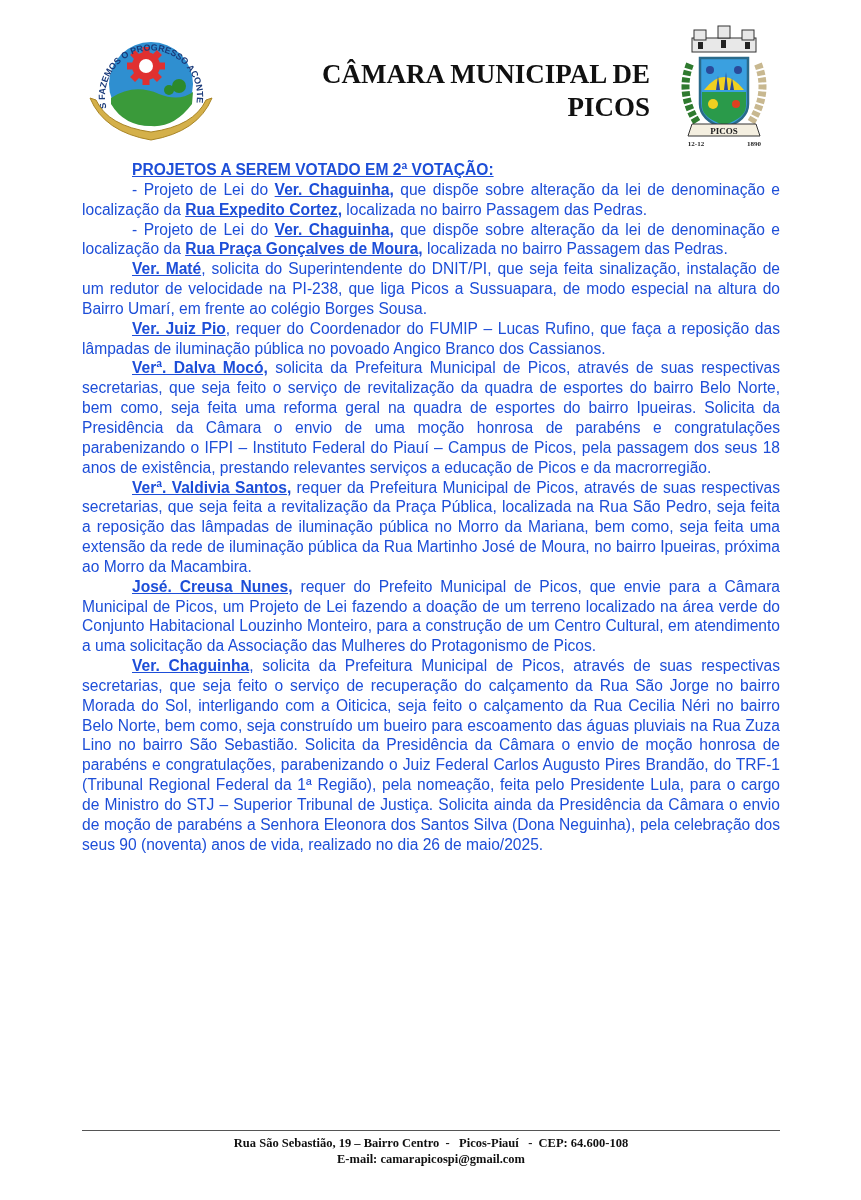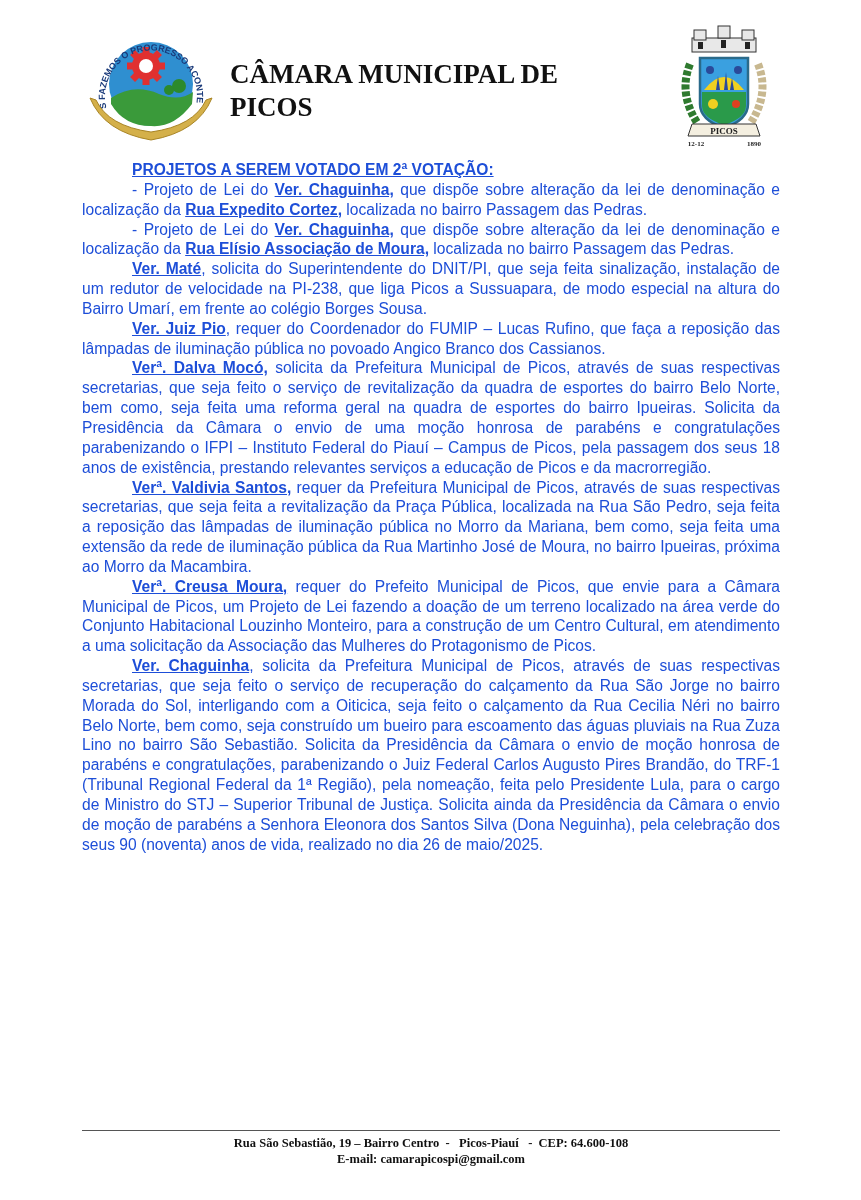--- a/index.html
+++ b/index.html
@@ -1,20 +1,20 @@
 <!DOCTYPE html>
 <html><head>
 <meta charset="utf-8">
 <style>
   html, body { margin: 0; padding: 0; background: #ffffff; }
   body { width: 861px; height: 1200px; position: relative; overflow: hidden; color: #111; }
   .header { position: absolute; top: 22px; left: 0; width: 861px; height: 130px; }
   .logo-left { position: absolute; left: 84px; top: 6px; width: 134px; height: 118px; }
   .logo-right { position: absolute; left: 668px; top: 2px; width: 112px; height: 126px; }
-  .title { position: absolute; left: 230px; top: 36px; width: 420px; text-align: left;
+  .title { position: absolute; left: 230px; top: 36px; width: 420px; text-align: right;
     font-family: "Liberation Serif", serif; font-weight: bold; font-size: 27px; line-height: 33px; color: #111; }
   .content { position: absolute; left: 82px; top: 160px; width: 698px;
     font-family: "Liberation Sans", sans-serif; font-size: 15.6px; line-height: 19.85px; color: #1d4ed8; }
   .content p { margin: 0; text-align: justify; text-indent: 50px; }
   .section-title { font-weight: bold; text-decoration: underline; }
   .st1 { padding-left: 50px; }
   .st2 { text-align: center; margin-bottom: 19px !important; }
   .ref { font-weight: bold; text-decoration: underline; }
   .footer { position: absolute; left: 82px; top: 1130px; width: 698px; text-align: center;
     font-family: "Liberation Serif", serif; font-weight: bold; font-size: 12.5px; line-height: 16px; }
@@ -83,28 +83,28 @@
     <text x="28" y="122" text-anchor="middle" font-family="Liberation Serif, serif" font-size="7" font-weight="bold" fill="#222">12-12</text>
     <text x="86" y="122" text-anchor="middle" font-family="Liberation Serif, serif" font-size="7" font-weight="bold" fill="#222">1890</text>
   </svg>
 </div>
 
 <div class="content">
   <p class="section-title st1" style="text-indent:0">PROJETOS A SEREM VOTADO EM 2ª VOTAÇÃO:</p>
 
   <p><span>- Projeto de Lei do </span><span class="ref">Ver. Chaguinha,</span><span> que dispõe sobre alteração da lei de denominação e localização da </span><span class="ref">Rua Expedito Cortez,</span><span> localizada no bairro Passagem das Pedras.</span></p>
 
-  <p><span>- Projeto de Lei do </span><span class="ref">Ver. Chaguinha,</span><span> que dispõe sobre alteração da lei de denominação e localização da </span><span class="ref">Rua Elísio Associação de Moura,</span><span> localizada no bairro Passagem das Pedras.</span></p>
+  <p><span>- Projeto de Lei do </span><span class="ref">Ver. Chaguinha,</span><span> que dispõe sobre alteração da lei de denominação e localização da </span><span class="ref">Rua Praça Gonçalves de Moura,</span><span> localizada no bairro Passagem das Pedras.</span></p>
 
 
   <p><span class="ref">Ver. Maté</span><span>, solicita do Superintendente do DNIT/PI, que seja feita sinalização, instalação de um redutor de velocidade na PI-238, que liga Picos a Sussuapara, de modo especial na altura do Bairro Umarí, em frente ao colégio Borges Sousa.</span></p>
   <p><span class="ref">Ver. Juiz Pio</span><span>, requer do Coordenador do FUMIP – Lucas Rufino, que faça a reposição das lâmpadas de iluminação pública no povoado Angico Branco dos Cassianos.</span></p>
   <p><span class="ref">Verª. Dalva Mocó,</span><span> solicita da Prefeitura Municipal de Picos, através de suas respectivas secretarias, que seja feito o serviço de revitalização da quadra de esportes do bairro Belo Norte, bem como, seja feita uma reforma geral na quadra de esportes do bairro Ipueiras. Solicita da Presidência da Câmara o envio de uma moção honrosa de parabéns e congratulações parabenizando o IFPI – Instituto Federal do Piauí – Campus de Picos, pela passagem dos seus 18 anos de existência, prestando relevantes serviços a educação de Picos e da macrorregião.</span></p>
   <p><span class="ref">Verª. Valdivia Santos,</span><span> requer da Prefeitura Municipal de Picos, através de suas respectivas secretarias, que seja feita a revitalização da Praça Pública, localizada na Rua São Pedro, seja feita a reposição das lâmpadas de iluminação pública no Morro da Mariana, bem como, seja feita uma extensão da rede de iluminação pública da Rua Martinho José de Moura, no bairro Ipueiras, próxima ao Morro da Macambira.</span></p>
-  <p><span class="ref">Verª. Creusa Moura,</span><span> requer do Prefeito Municipal de Picos, que envie para a Câmara Municipal de Picos, um Projeto de Lei fazendo a doação de um terreno localizado na área verde do Conjunto Habitacional Louzinho Monteiro, para a construção de um Centro Cultural, em atendimento a uma solicitação da Associação das Mulheres do Protagonismo de Picos.</span></p>
+  <p><span class="ref">José. Creusa Nunes,</span><span> requer do Prefeito Municipal de Picos, que envie para a Câmara Municipal de Picos, um Projeto de Lei fazendo a doação de um terreno localizado na área verde do Conjunto Habitacional Louzinho Monteiro, para a construção de um Centro Cultural, em atendimento a uma solicitação da Associação das Mulheres do Protagonismo de Picos.</span></p>
   <p><span class="ref">Ver. Chaguinha</span><span>, solicita da Prefeitura Municipal de Picos, através de suas respectivas secretarias, que seja feito o serviço de recuperação do calçamento da Rua São Jorge no bairro Morada do Sol, interligando com a Oiticica, seja feito o calçamento da Rua Cecilia Néri no bairro Belo Norte, bem como, seja construído um bueiro para escoamento das águas pluviais na Rua Zuza Lino no bairro São Sebastião. Solicita da Presidência da Câmara o envio de moção honrosa de parabéns e congratulações, parabenizando o Juiz Federal Carlos Augusto Pires Brandão, do TRF-1 (Tribunal Regional Federal da 1ª Região), pela nomeação, feita pelo Presidente Lula, para o cargo de Ministro do STJ – Superior Tribunal de Justiça. Solicita ainda da Presidência da Câmara o envio de moção de parabéns a Senhora Eleonora dos Santos Silva (Dona Neguinha), pela celebração dos seus 90 (noventa) anos de vida, realizado no dia 26 de maio/2025.</span></p>
 </div>
 
 <div class="footer">
   <div class="footer-rule"></div>
   <div style="white-space:pre">Rua São Sebastião, 19 – Bairro Centro  -   Picos-Piauí   -  CEP: 64.600-108</div>
   <div>E-mail: camarapicospi@gmail.com</div>
 </div>
 
 </body></html>

